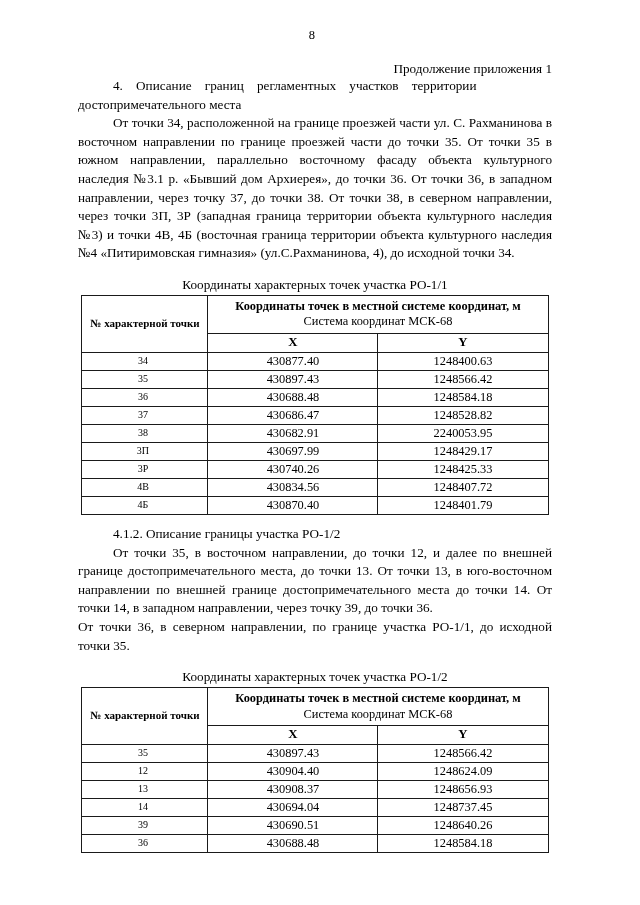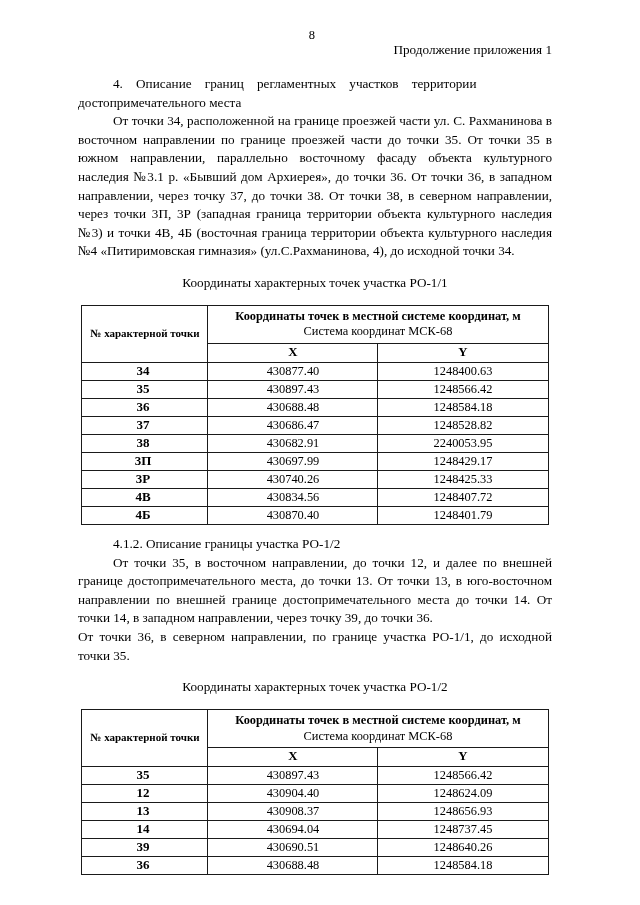--- a/index.html
+++ b/index.html
@@ -34,46 +34,46 @@
     text-align: center;
     font-size: 12.5px;
     line-height: 14px;
     margin: 0 0 0 -6px;
     letter-spacing: 0.2px;
   }
   .continuation {
     text-align: right;
     font-size: 13.2px;
     line-height: 16px;
+    margin-top: 19px;
     margin-right: 0px;
     white-space: nowrap;
   }
   p.body-par {
     margin: 0;
     font-size: 13.2px;
     line-height: 18.6px;
     text-align: justify;
     text-justify: inter-word;
     text-indent: 35px;
     hyphens: none;
   }
   p.first-par {
-    margin-top: 17px;
   }
   p.sub-par {
     text-align: left;
     text-indent: 35px;
   }
   
   .tbl-caption {
     font-size: 13.2px;
     line-height: 17px;
     text-align: center;
     margin-top: 13px;
-    margin-bottom: 14px;
+    margin-bottom: 2px;
   }
   table.coords {
     border-collapse: collapse;
     width: 466px;
     margin: 0 auto;
     table-layout: fixed;
     font-size: 12.4px;
   }
   table.coords td, table.coords th {
     border: 1px solid #1a1a1a;
@@ -102,22 +102,22 @@
     font-weight: normal;
     display: block;
   }
   table.coords th.hdr-xy {
     font-weight: bold;
     font-size: 12.8px;
     line-height: 15px;
     padding: 1px 0 2px 0;
   }
   table.coords td.cell-pt {
-    font-weight: bold;
-    font-size: 13px;
+    font-weight: normal;
+    font-size: 10px;
     line-height: 14px;
     padding: 1px 4px 2px 0;
   }
   table.coords td.cell-val {
     font-weight: normal;
     font-size: 12.4px;
     line-height: 14px;
     padding: 1px 0 2px 0;
   }
   .col-x { width: 170px; }

